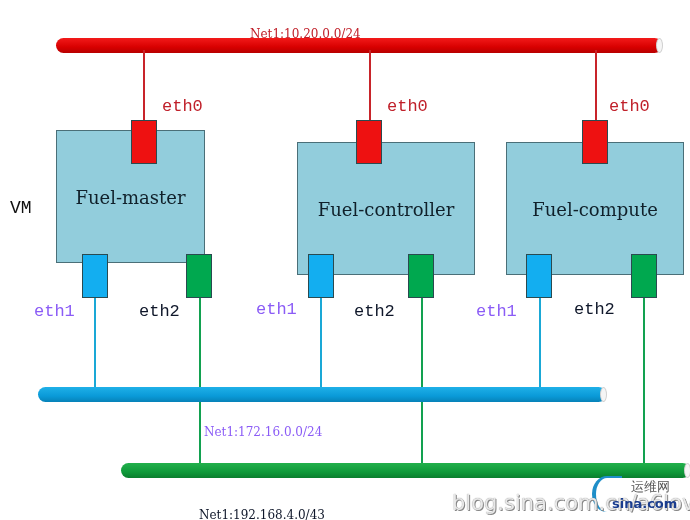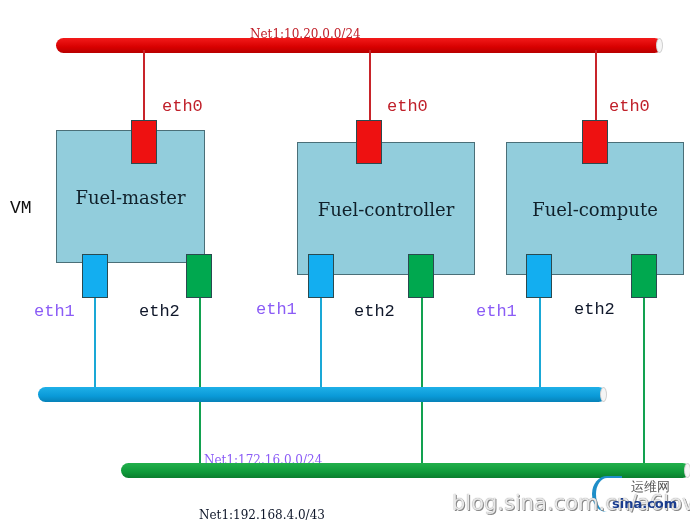--- a/index.html
+++ b/index.html
@@ -81,21 +81,21 @@
 <div class="wire" style="left:320px; top:298px; height:90px; background:#1aa8d6;"></div>
 <div class="wire" style="left:539px; top:298px; height:90px; background:#1aa8d6;"></div>
 
 <div class="wire" style="left:199px; top:298px; height:168px; background:#12a150;"></div>
 <div class="wire" style="left:421px; top:298px; height:168px; background:#12a150;"></div>
 <div class="wire" style="left:643px; top:298px; height:168px; background:#12a150;"></div>
 
 <div class="bus bus-blue" style="left:38px; top:387px; width:568px;">
     <span class="cap"></span>
   </div>
-<div class="net-label c-blue" style="left:204px; top:432px;">Net1:172.16.0.0/24</div>
+<div class="net-label c-blue" style="left:204px; top:404px;">Net1:172.16.0.0/24</div>
 
 <div class="bus bus-green" style="left:121px; top:463px; width:569px;">
     <span class="cap"></span>
   </div>
 <div class="net-label c-green" style="left:199px; top:487px;">Net1:192.168.4.0/43</div>
 
 <div class="wm-swirl" style="left:592px; top:476px;"></div>
 <div class="wm-cn" style="left:631px; top:478px;">运维网</div>
 <div class="watermark" style="left:452px; top:491px;">blog.sina.com.cn/a6love</div>
 <div class="wm-site" style="left:612px; top:496px;">sina.com</div>

